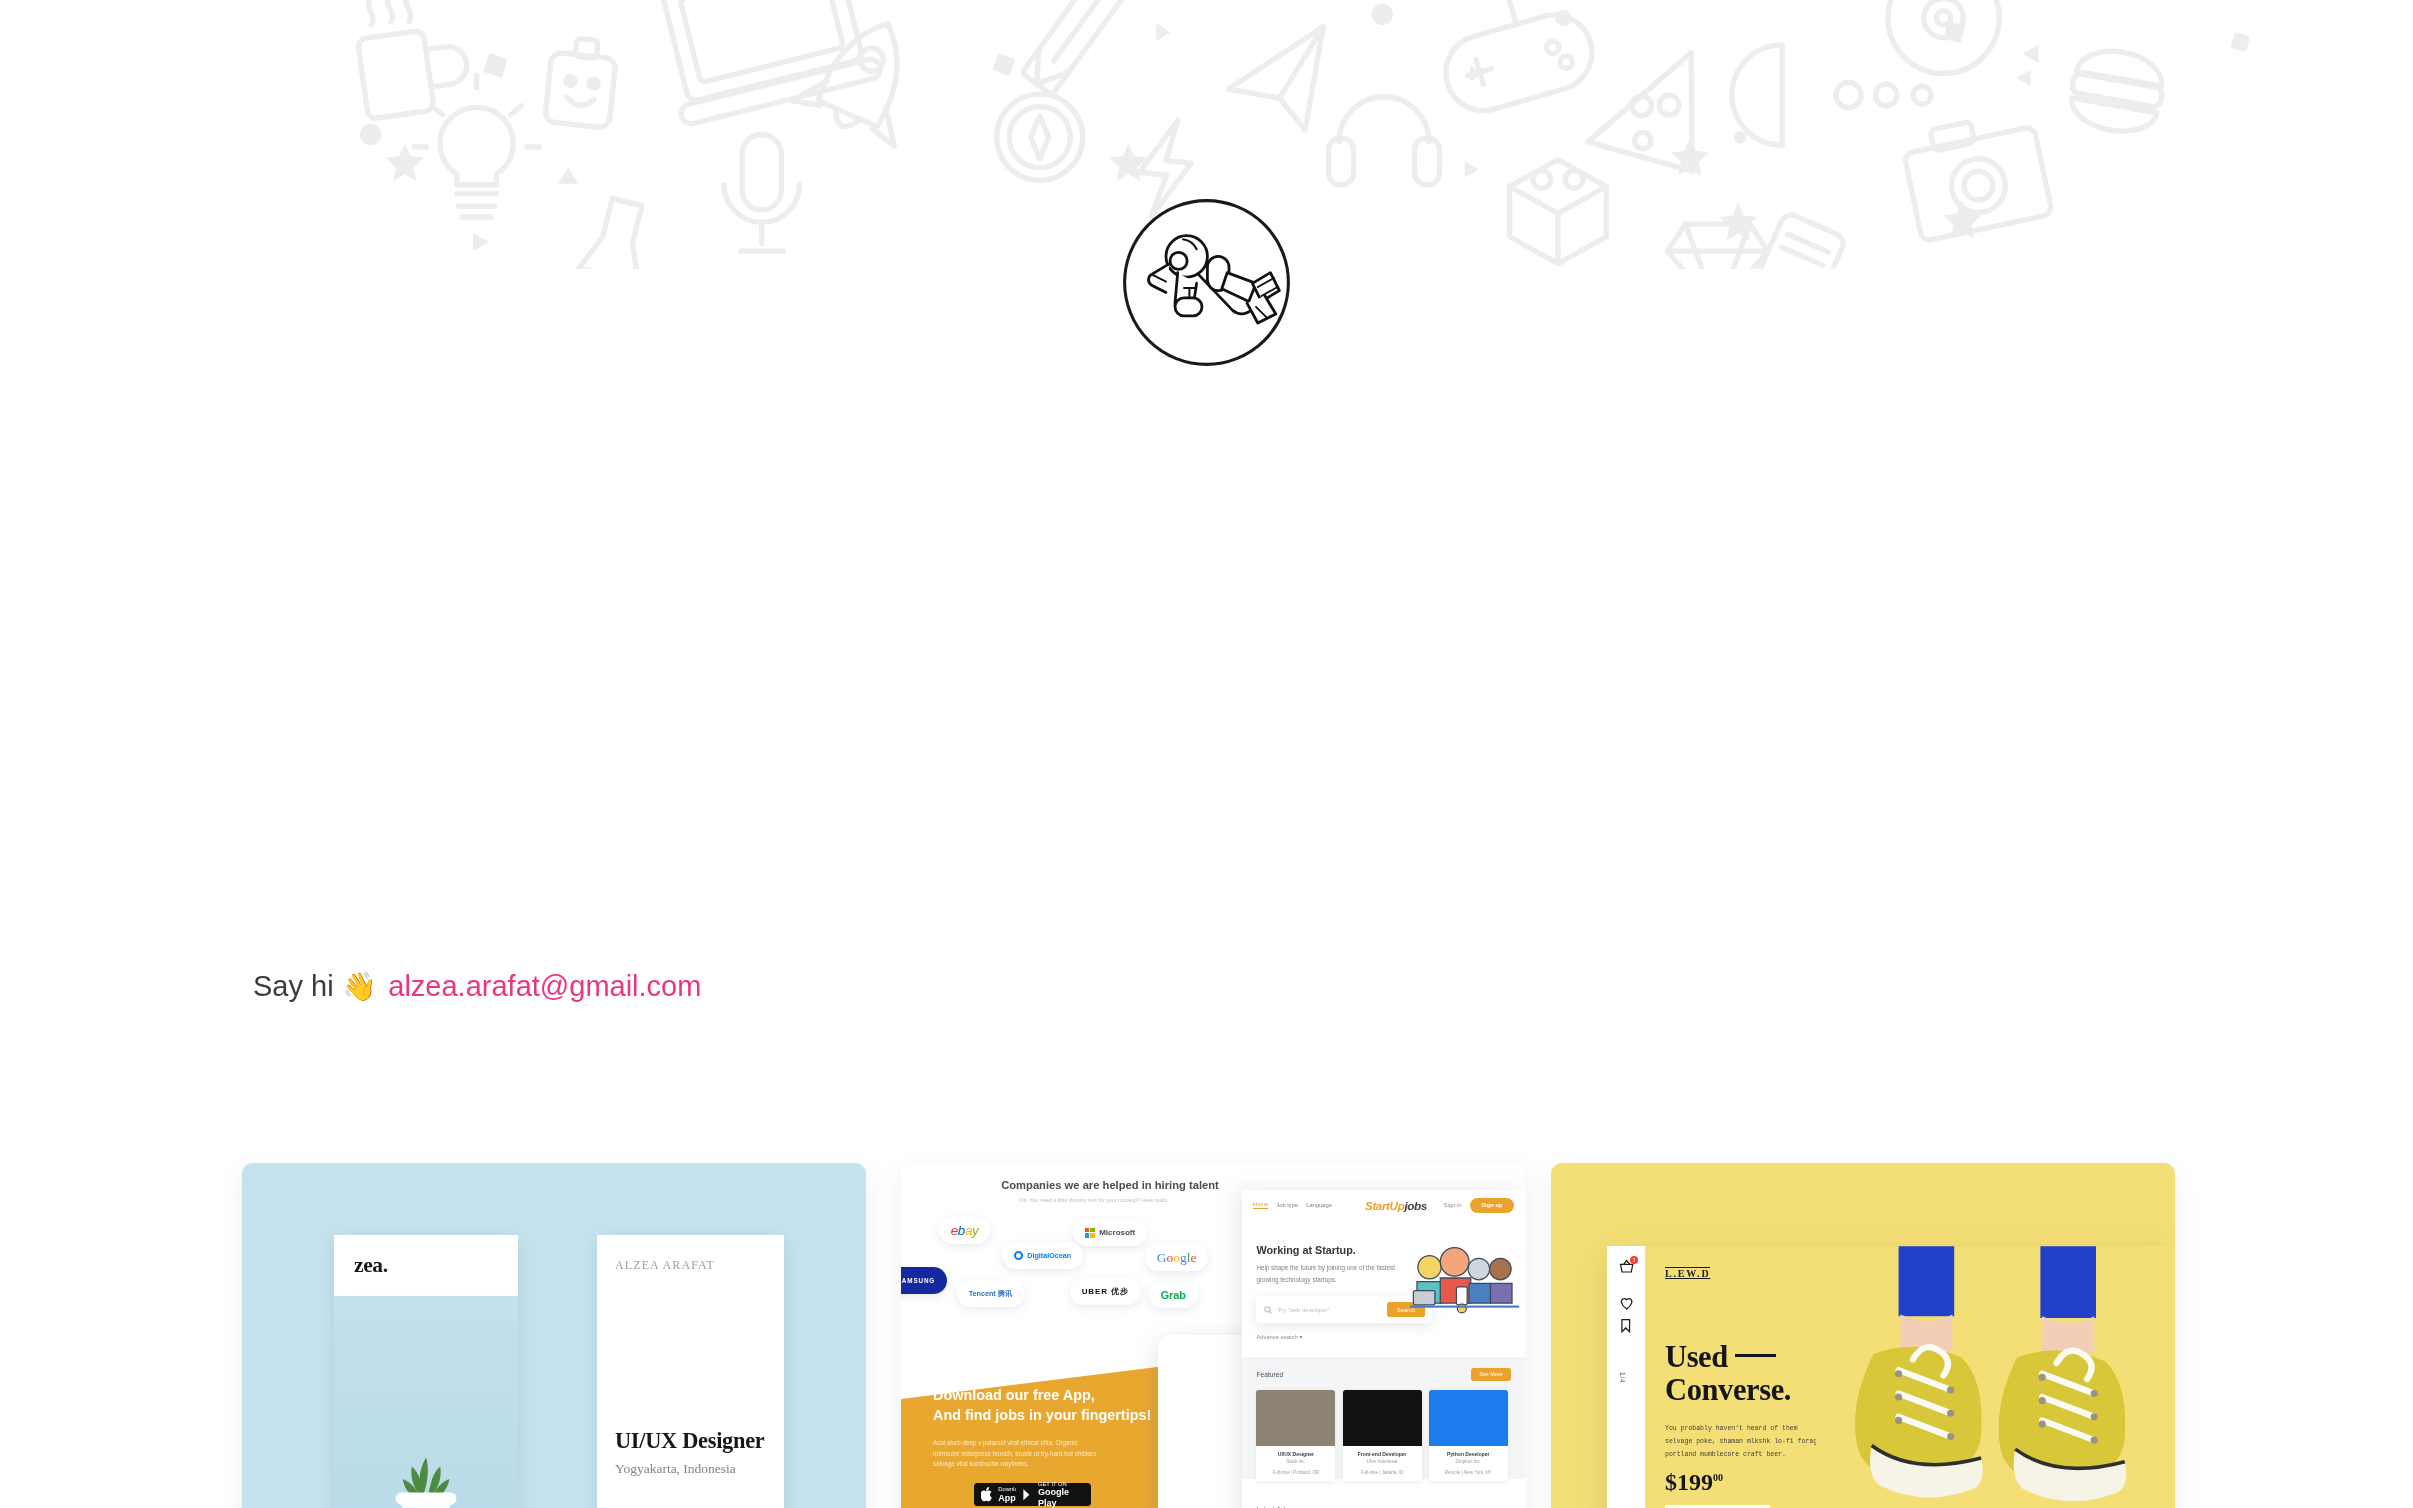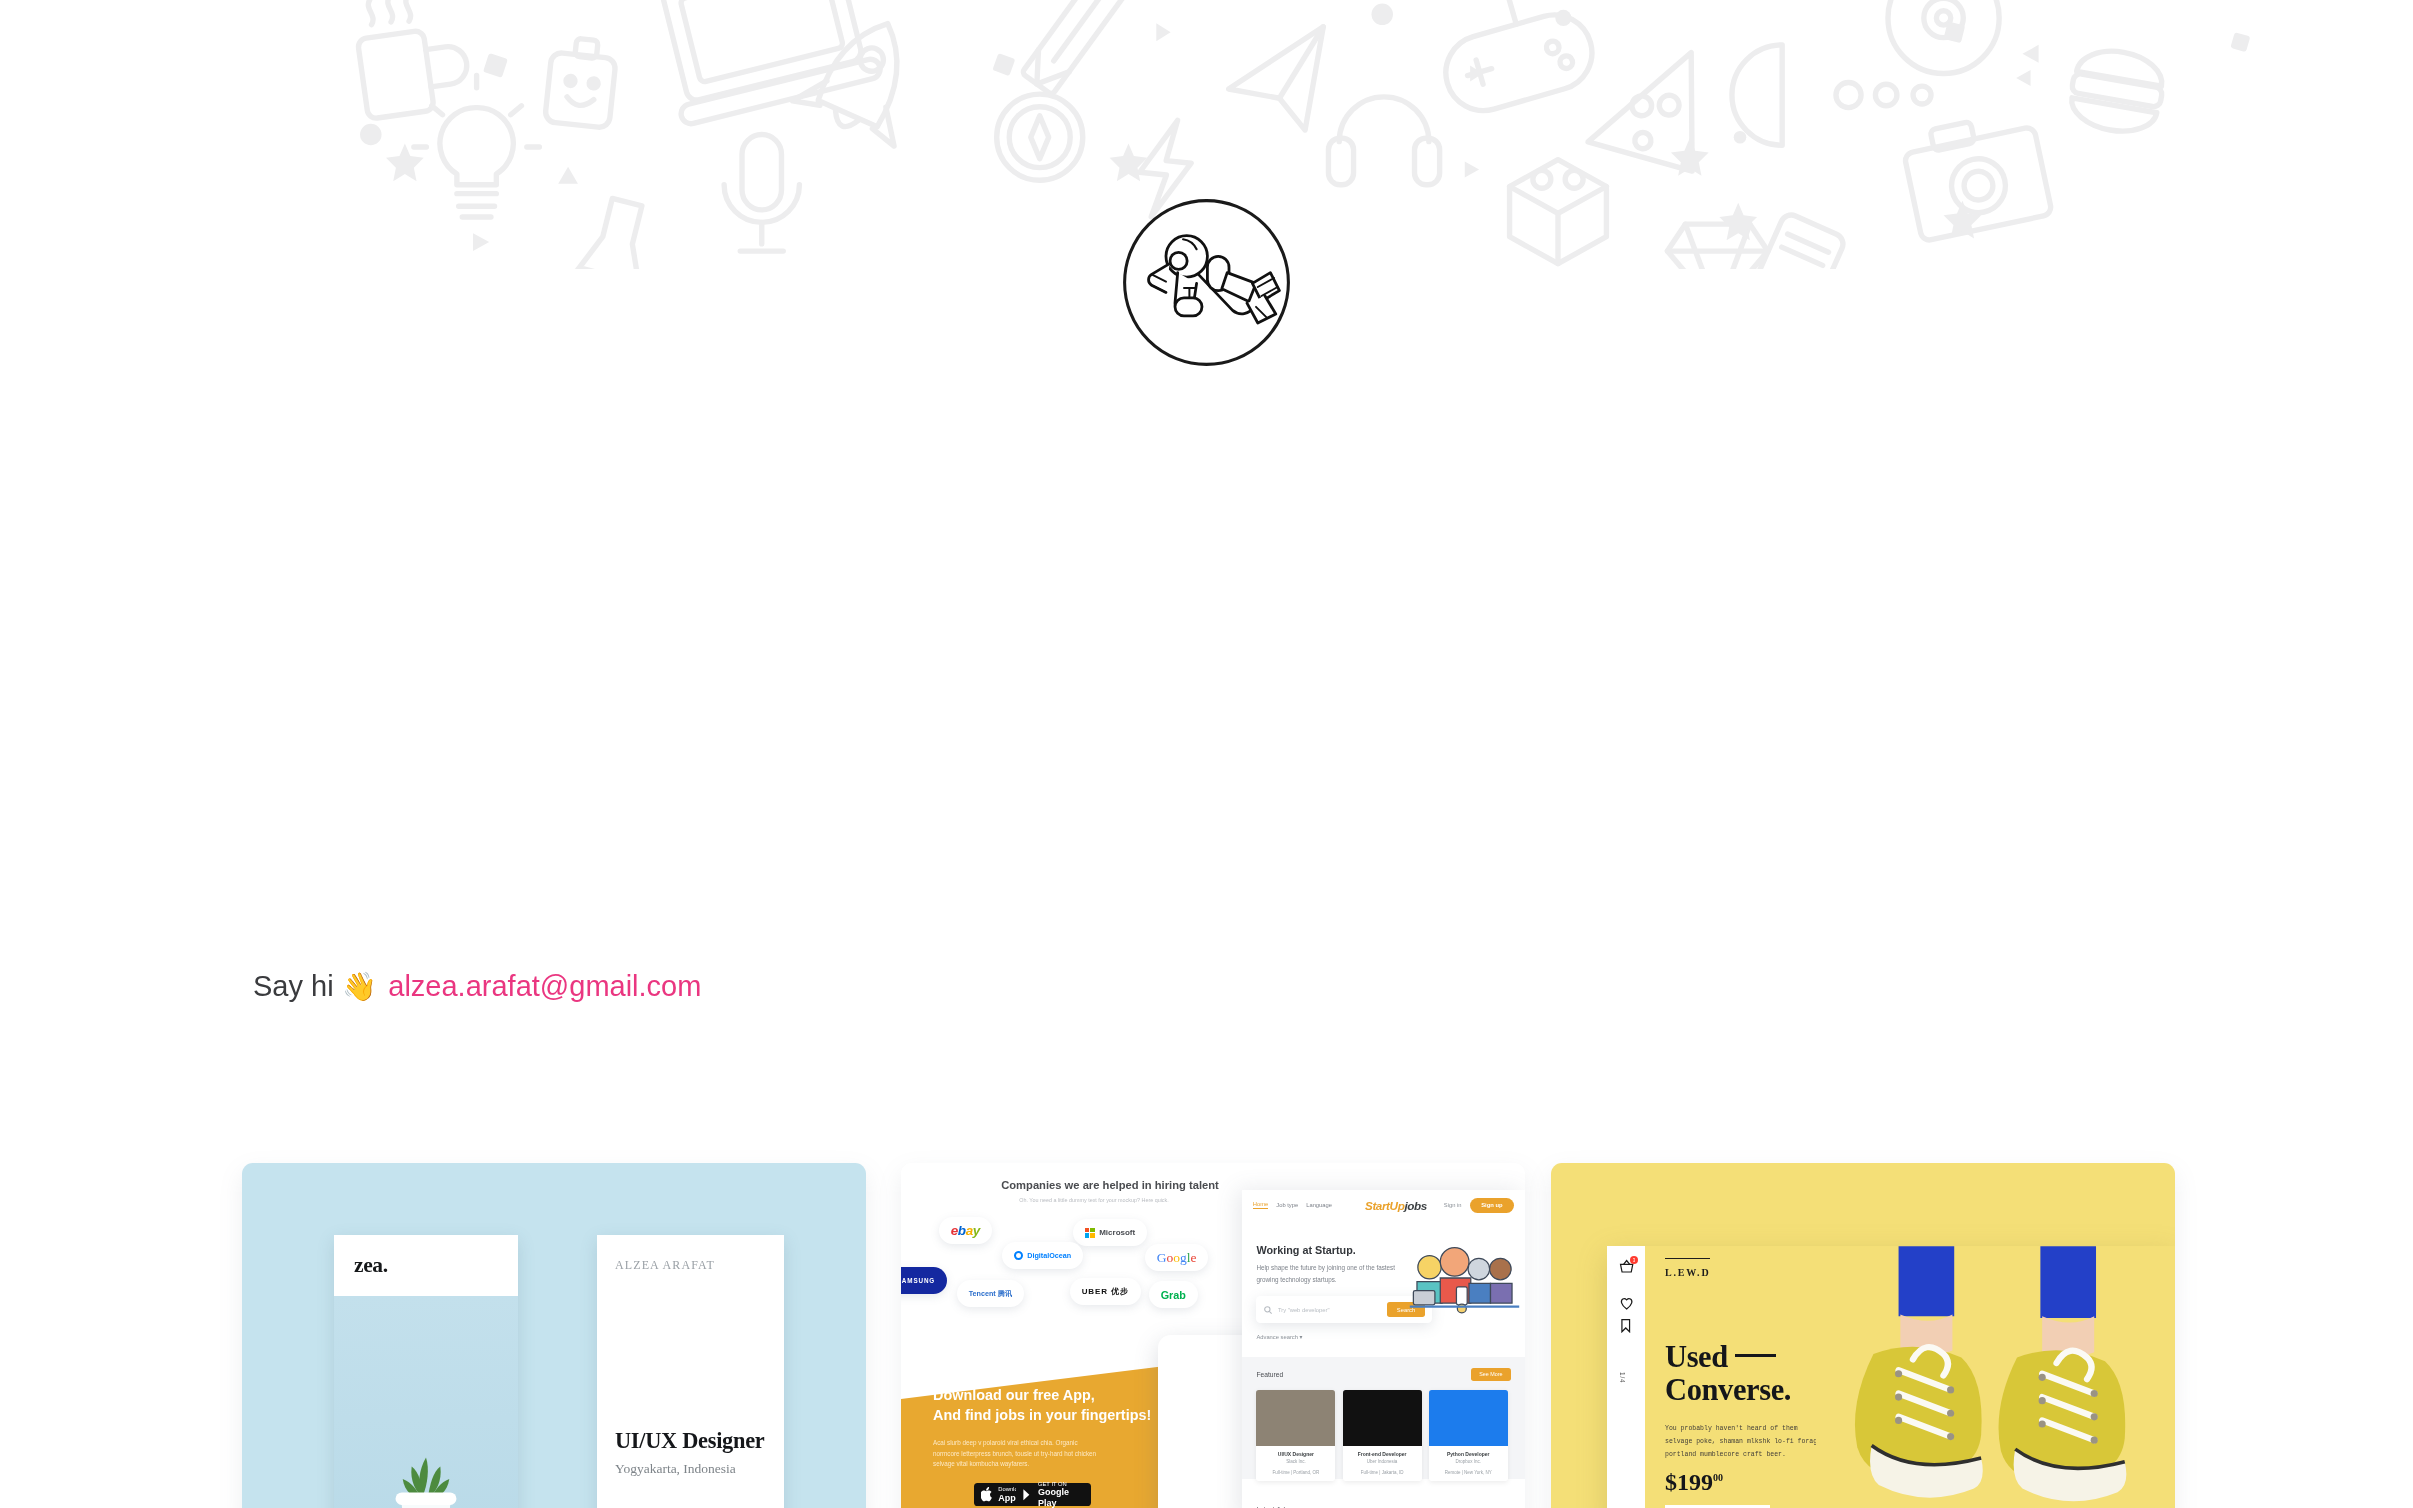--- a/index.html
+++ b/index.html
@@ -109,21 +109,21 @@
   .chip.ms     { left: 172px; top: 56px; }
   .chip.do     { left: 101px; top: 79px; }
   .chip.goog   { left: 244px; top: 81px; }
   .chip.sams   { left: -16px; top: 104px; background:#1428a0; color:#fff; }
   .chip.tenc   { left: 56px;  top: 117px; }
   .chip.uber   { left: 169px; top: 115px; }
   .chip.grab   { left: 248px; top: 118px; color:#00b14f; }
   .chip.extra  { left: 348px; top: 56px; width: 54px; }
   .ebay-t span:nth-child(1){color:#e53238}.ebay-t span:nth-child(2){color:#0064d2}
   .ebay-t span:nth-child(3){color:#f5af02}.ebay-t span:nth-child(4){color:#86b817}
-  .ebay-t{font-style:italic;font-size:13.5px;font-weight:700;letter-spacing:-0.4px}
+  .ebay-t{font-style:italic;font-size:13.5px;font-weight:400;letter-spacing:-0.4px}
   .g-t span:nth-child(1){color:#4285f4}.g-t span:nth-child(2){color:#ea4335}
   .g-t span:nth-child(3){color:#fbbc05}.g-t span:nth-child(4){color:#4285f4}
   .g-t span:nth-child(5){color:#34a853}.g-t span:nth-child(6){color:#ea4335}
   .g-t{font-family:"Liberation Serif",serif;font-size:13.5px;font-weight:400}
   .ms-sq { width:10px;height:10px;display:inline-grid;grid-template:1fr 1fr/1fr 1fr;gap:0.9px;margin-right:4.5px; }
   .ms-sq i{display:block}
   .ms-sq i:nth-child(1){background:#f25022}.ms-sq i:nth-child(2){background:#7fba00}
   .ms-sq i:nth-child(3){background:#00a4ef}.ms-sq i:nth-child(4){background:#ffb900}
   .do-dot{width:9px;height:9px;border-radius:50%;border:2.2px solid #0080ff;margin-right:4.5px}
   .orange-wedge {
@@ -186,22 +186,22 @@
   .c3-rail { width: 38px; background:#fff; position:relative; }
   .rail-ic { position:absolute; left: 11.7px; color:#222; }
   .basket { top: 12.6px; }
   .cart-badge { position:absolute; left: 23px; top: 10px; width: 8px; height: 8px; border-radius:50%;
                 background:#ff3b30; color:#fff; font-size:4.5px; display:flex; align-items:center; justify-content:center;}
   .heart { top: 50px; }
   .bmark { top: 72px; }
   .pager { position:absolute; left: 11.7px; top: 126px; font-size: 6.3px; color:#555;
            writing-mode: vertical-rl; letter-spacing: 0.9px; }
   .c3-content { flex:1; background:#f4df77; position:relative; }
-  .brand { position:absolute; left: 20px; top: 12px; font-family:"Liberation Serif",serif;
-           font-weight:700; font-size:10px; letter-spacing:1.8px; color:#1d1d1d; border-top:1.3px solid #1d1d1d; padding-top:8px;}
+  .brand { position:absolute; left: 20px; top: 21px; font-family:"Liberation Serif",serif;
+           font-weight:700; font-size:10px; letter-spacing:1.8px; color:#1d1d1d; border-top:1.3px solid #1d1d1d; padding-top:0;text-decoration:underline;}
   .c3-h {
     position:absolute; left: 20px; top: 95px; font-family:"Liberation Serif",serif; font-weight:700;
     font-size: 30.5px; line-height: 1.08; color:#15161a; letter-spacing:-0.4px;
   }
   .c3-h .dash { display:inline-block; width: 41px; height: 2.7px; background:#15161a; vertical-align: 10px; margin-left: 7.2px;}
   .c3-p {
     position:absolute; left: 20px; top: 176px; width: 163px;
     font-family:"Liberation Mono", monospace; font-size: 6.5px; line-height: 2.0; color:#44403a;
   }
   .c3-price {

